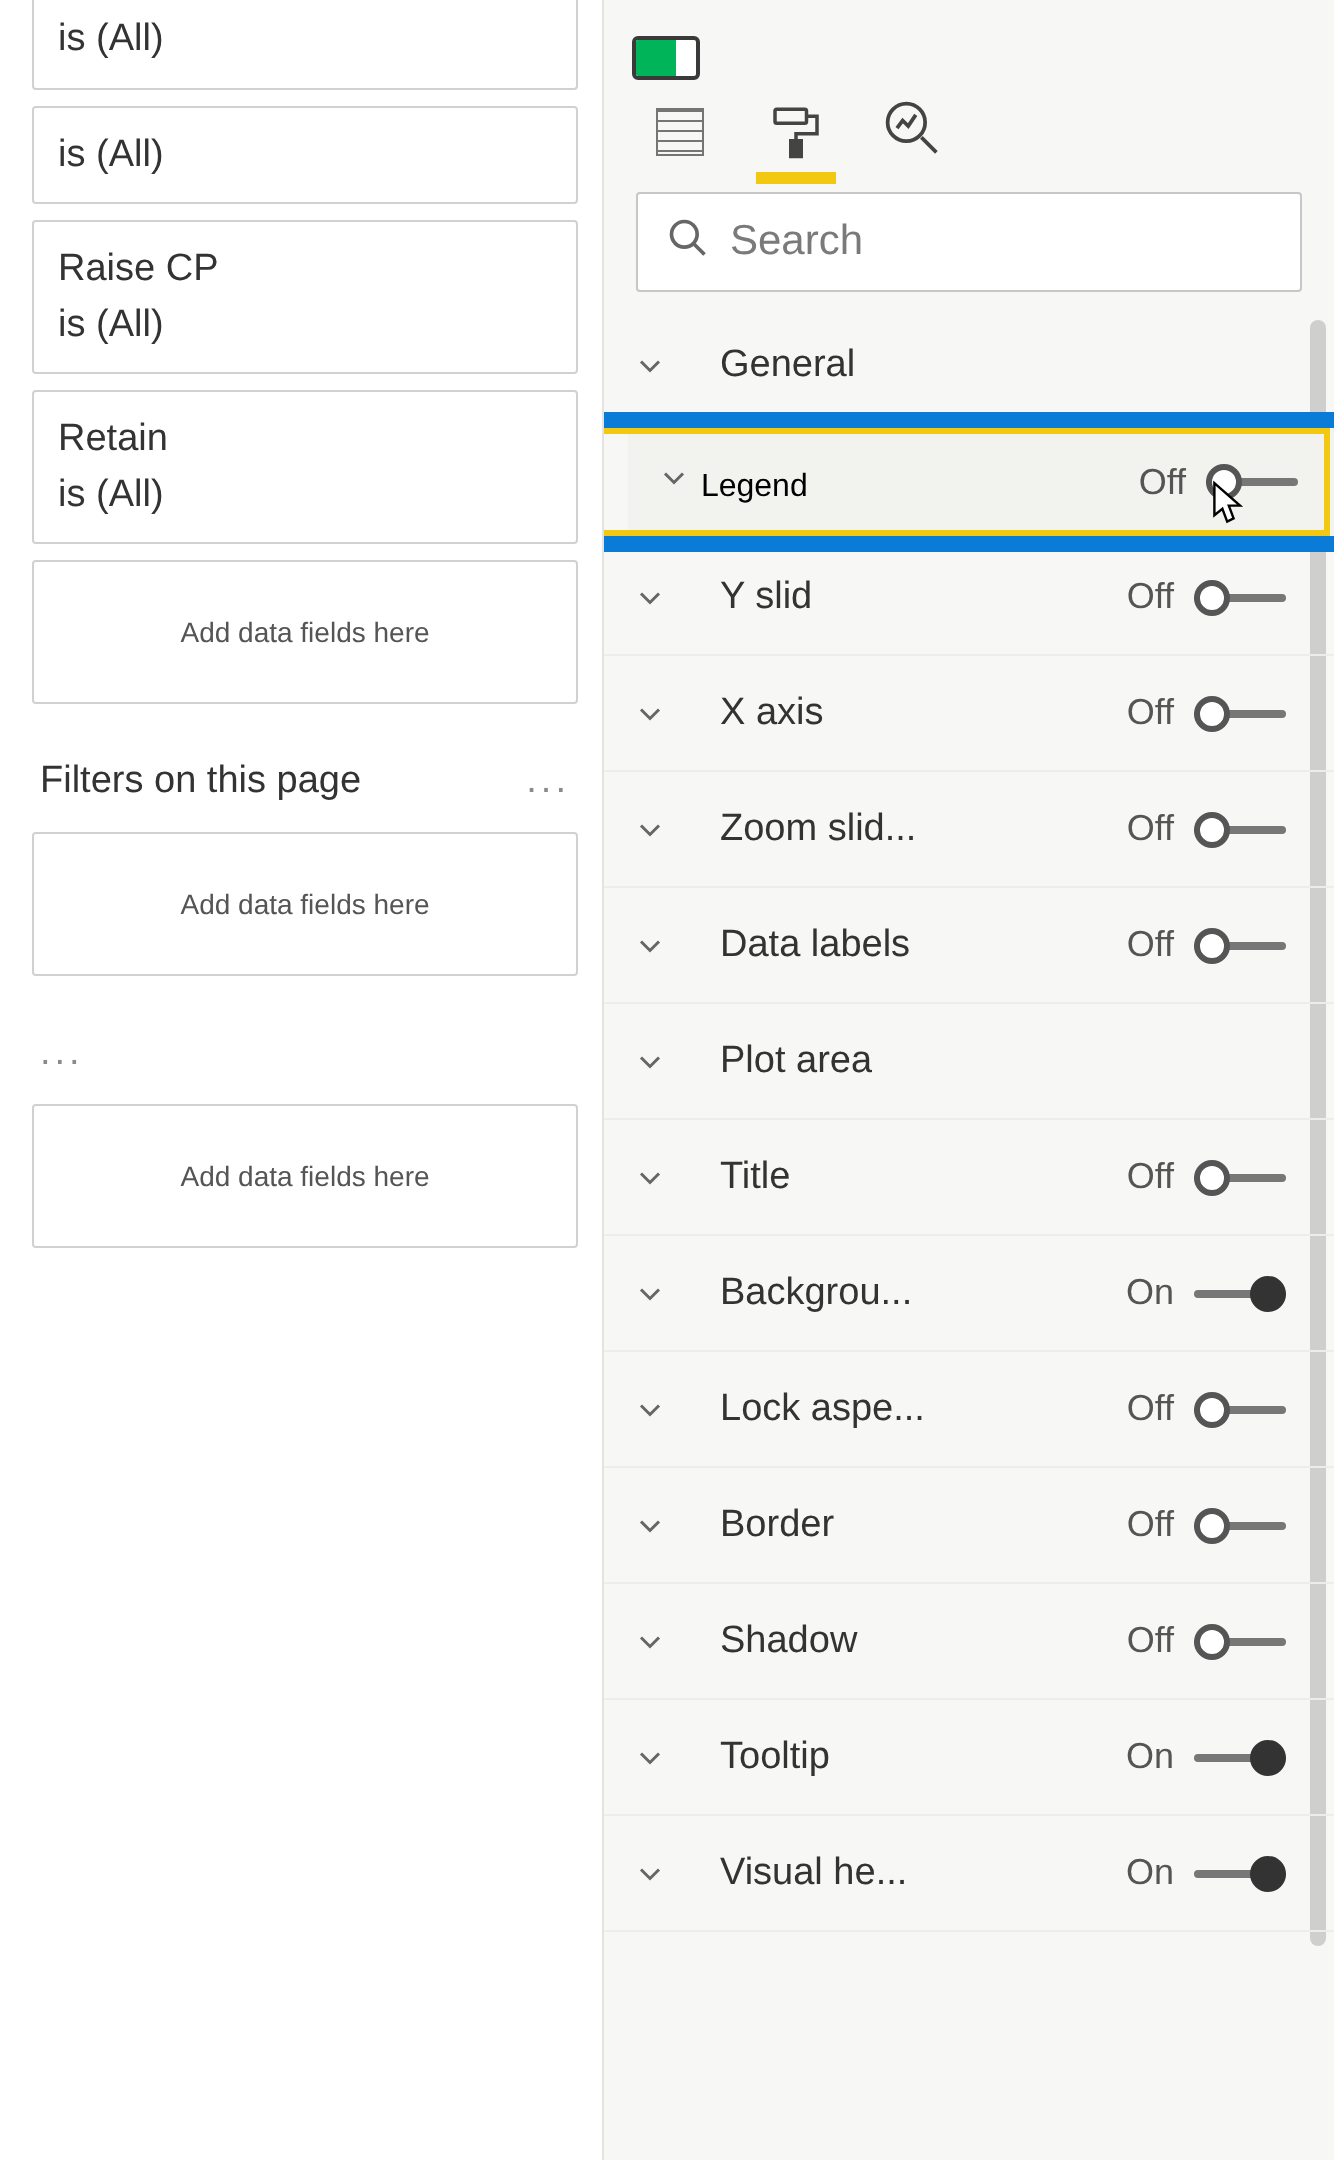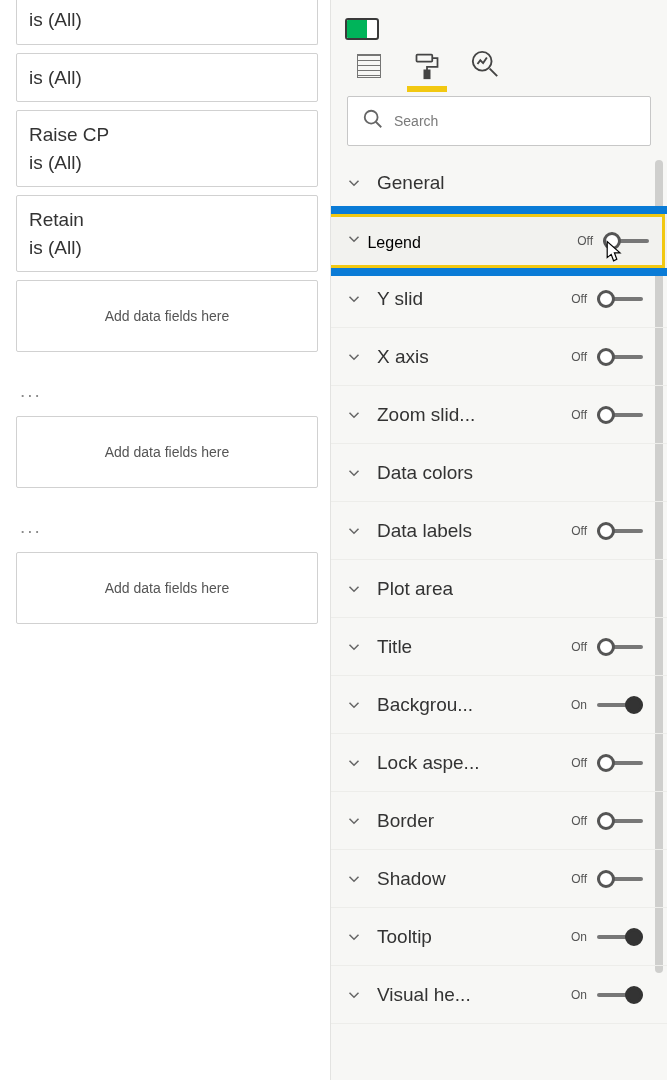--- a/index.html
+++ b/index.html
@@ -86,21 +86,21 @@
   .icon-format svg { width: 28px; height: 30px; }
   .icon-analytics svg { width: 30px; height: 30px; }
 
   .search-wrap { padding: 14px 16px 8px 16px; }
   .search-box {
     display: flex; align-items: center; gap: 10px;
     border: 1px solid #c7c7c7; background: #ffffff;
     height: 50px; padding: 0 14px; border-radius: 2px;
   }
   .search-box input {
-    flex: 1; border: none; outline: none; font-size: 14px; color: #737373;
+    flex: 1; border: none; outline: none; font-size: 21px; color: #737373;
     background: transparent;
   }
   .search-box input::placeholder { color: #7a7a7a; }
   .search-icon svg { width: 22px; height: 22px; }
 
   .format-scroll {
     position: relative;
     height: calc(100% - 190px);
     overflow: hidden;
   }
@@ -109,46 +109,47 @@
     background: #cfcfcd; border-radius: 4px;
   }
 
   .format-row {
     display: flex; align-items: center; justify-content: space-between;
     height: 58px; padding: 0 24px 0 14px;
     border-bottom: 1px solid #ededea;
     font-size: 19px; color: #333;
     position: relative;
   }
-  .format-row .left { display: flex; align-items: center; gap: 14px; overflow: hidden; }
+  .format-row .left { display: flex; align-items: center; gap: 26px; overflow: hidden; }
   .format-row .left .label { white-space: nowrap; overflow: hidden; text-overflow: ellipsis; max-width: 150px; }
   .chevron { width: 18px; height: 18px; display: inline-block; }
   .chevron svg { width: 18px; height: 18px; }
 
-  .toggle { display: flex; align-items: center; gap: 10px; color: #555; font-size: 12px; }
+  .toggle { display: flex; align-items: center; gap: 10px; color: #555; font-size: 18px; }
   .switch { width: 46px; height: 18px; position: relative; }
   .switch .track { position: absolute; left: 0; right: 0; top: 7px; height: 4px; background: #777; border-radius: 2px; }
   .switch .knob {
     position: absolute; top: 0; width: 18px; height: 18px; border-radius: 50%;
     background: #fff; border: 3px solid #555; left: 0;
   }
   .switch.on .knob { left: auto; right: 0; background: #333; border-color: #333; }
 
   
   .legend-highlight-outer {
     position: relative;
   }
   .legend-highlight-outer::before {
     content: ""; position: absolute; inset: -6px -10px -6px -18px;
     border: 8px solid #0a7bd6; pointer-events: none;
   }
   .legend-highlight-inner {
     display: flex; align-items: center; justify-content: space-between;
     height: 58px; padding: 0 18px 0 14px;
     background: #f2f2ef;
+    margin-left: 12px;
   }
   .legend-highlight-inner::after {
     content: ""; position: absolute; inset: 2px 2px 2px -6px;
     border: 3px solid #f2c811; pointer-events: none;
   }
   .cursor-img { position: absolute; right: 42px; bottom: -2px; width: 26px; height: 32px; pointer-events: none; }
   .cursor-img svg { width: 26px; height: 32px; }
 </style>
 </head>
 <body>
@@ -173,20 +174,21 @@
     <div class="filter-card">
       <span class="filter-name">Retain</span>
       <span class="filter-sub">is (All)</span>
     </div>
 
     <div class="add-well">
       <span>Add data fields here</span>
     </div>
 
     <div class="section-heading">
+      <span>Filters on this page</span>
       <span class="ellipsis">...</span>
     </div>
     <div class="add-well">
       <span>Add data fields here</span>
     </div>
 
     <div class="section-heading">
       <span class="ellipsis">...</span>
     </div>
     <div class="add-well">
@@ -316,28 +318,20 @@
         <span class="track"></span>
                 <span class="knob"></span>
       </span>
     </span>
           </div>
           <div class="format-row">
       <span class="left">
         <span class="chevron"><svg viewBox="0 0 24 24" fill="none" stroke="#666" stroke-width="2">
                   <path d="M6 9l6 6 6-6"></path>
                 </svg></span>
-        <span class="label">Data colors</span>
-      </span>
-      </div>
-          <div class="format-row">
-      <span class="left">
-        <span class="chevron"><svg viewBox="0 0 24 24" fill="none" stroke="#666" stroke-width="2">
-                  <path d="M6 9l6 6 6-6"></path>
-                </svg></span>
         <span class="label">Data labels</span>
       </span>
 
     <span class="toggle">
       <span>Off</span>
       <span class="switch ">
         <span class="track"></span>
                 <span class="knob"></span>
       </span>
     </span>

